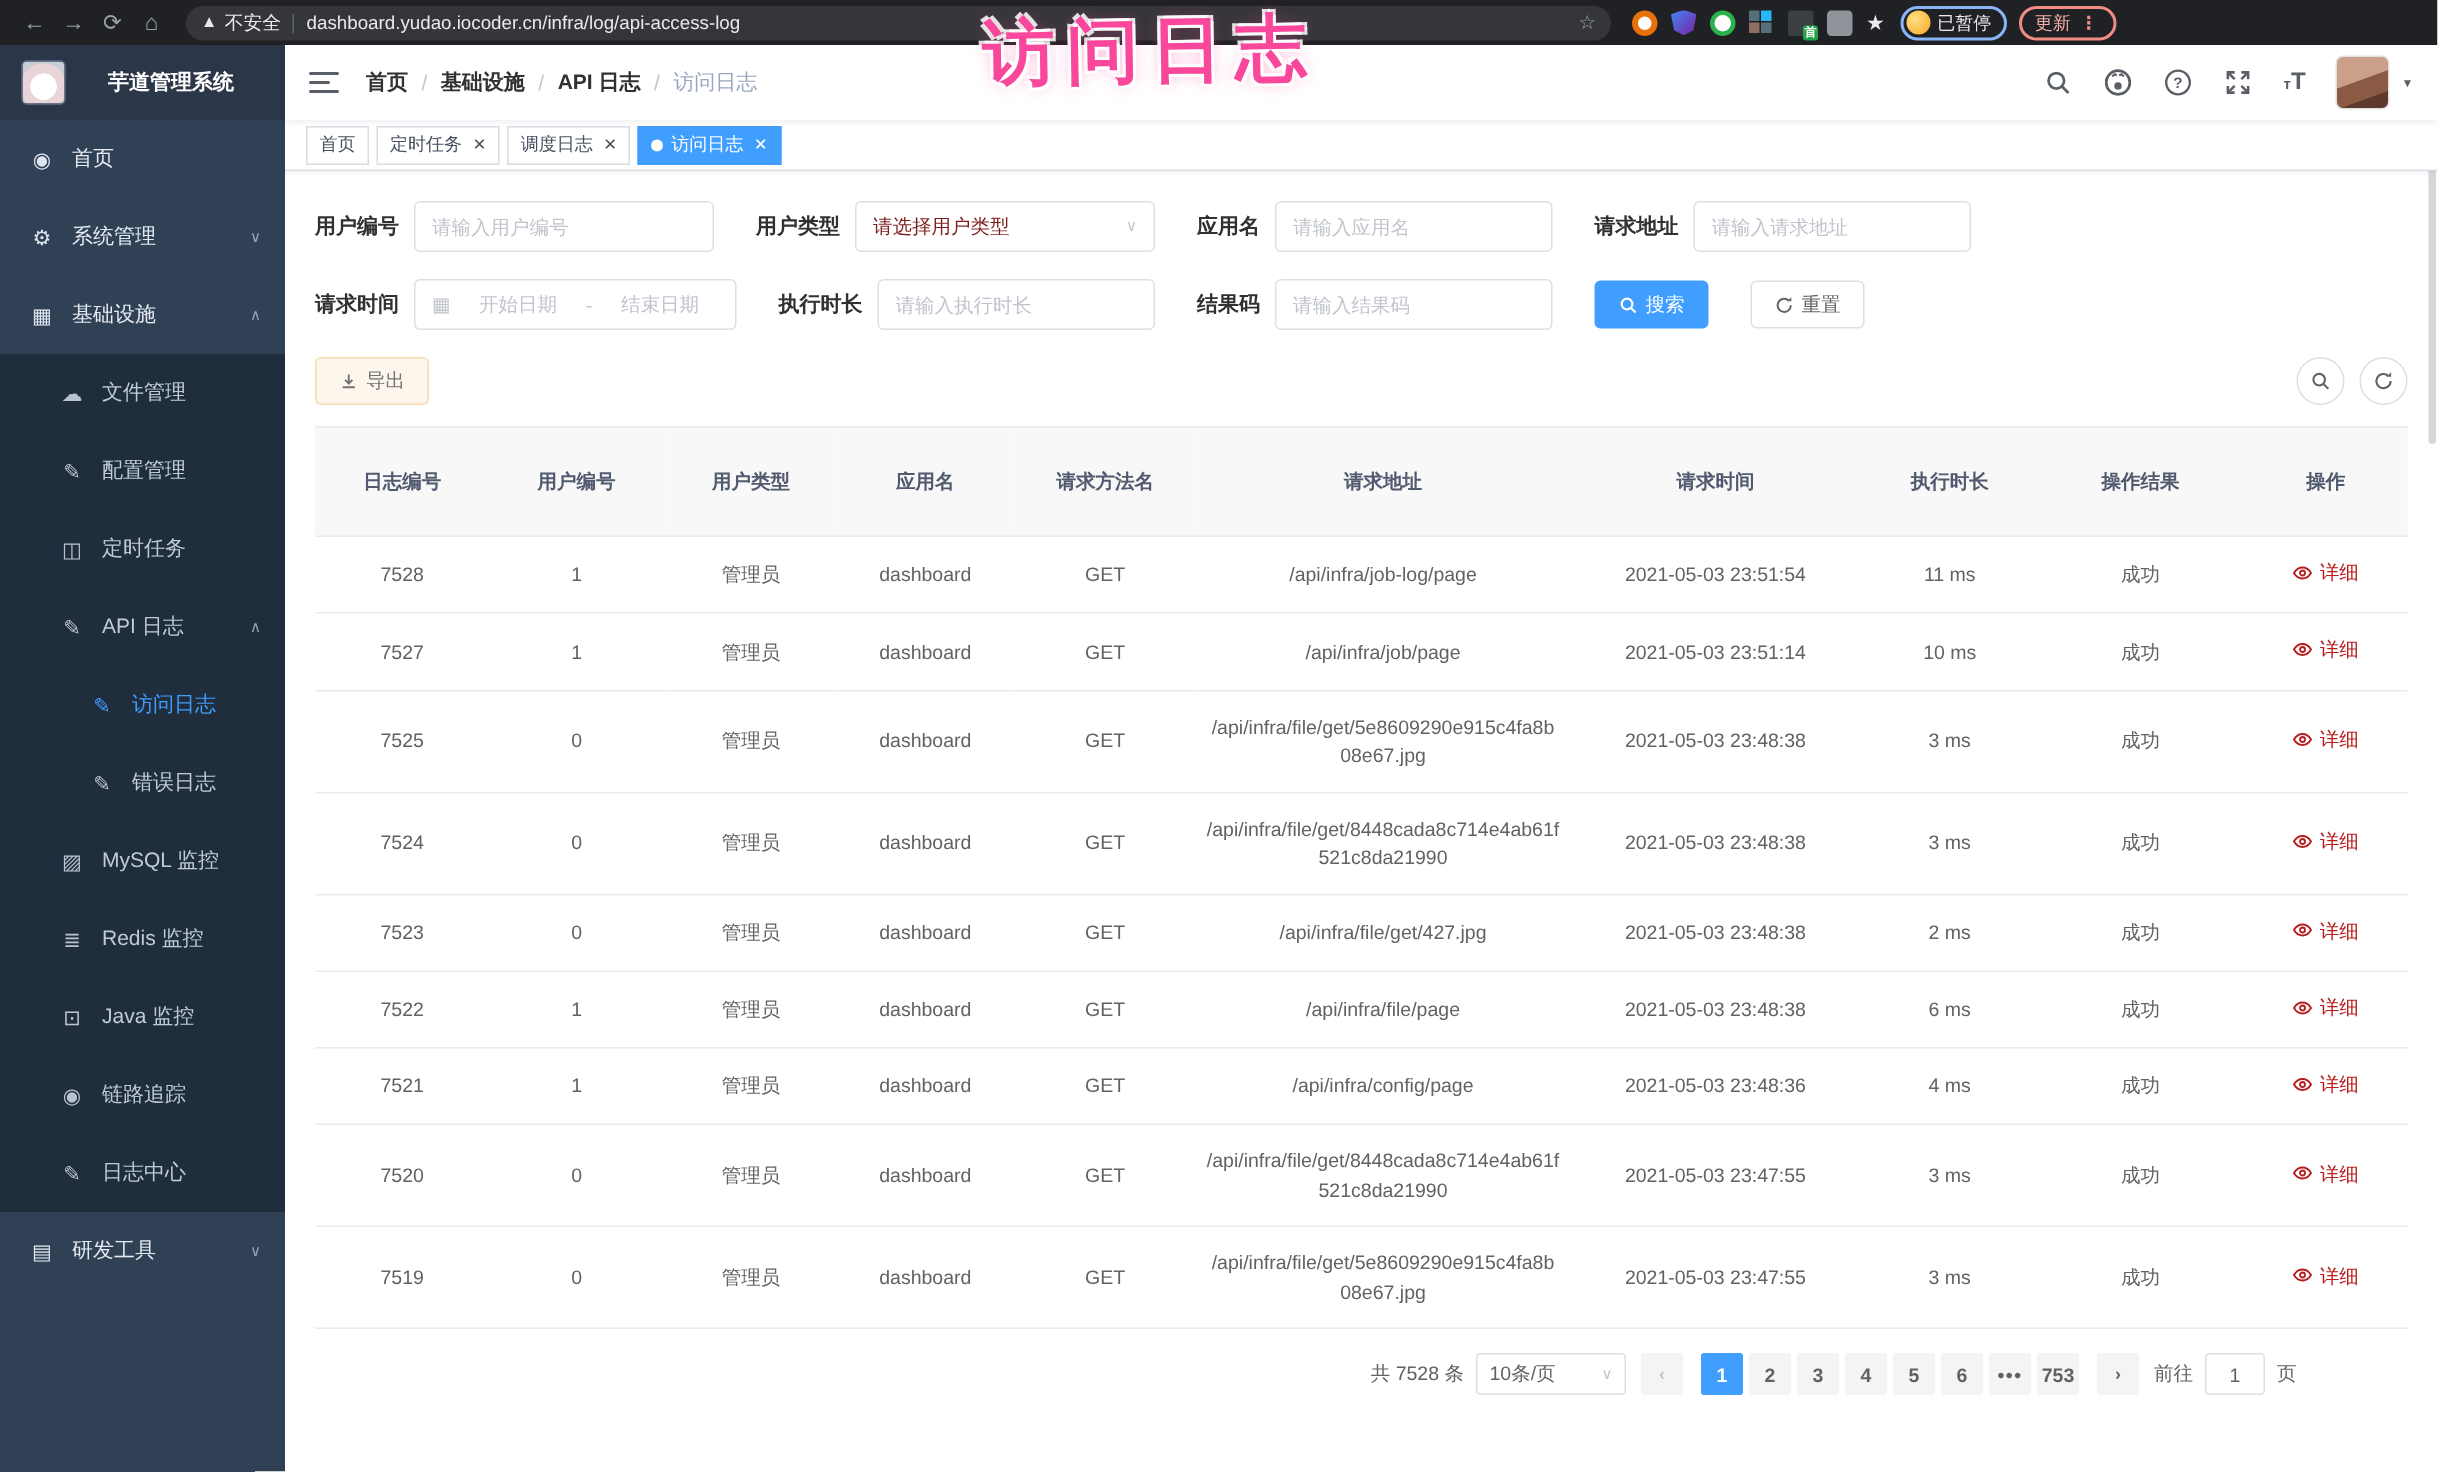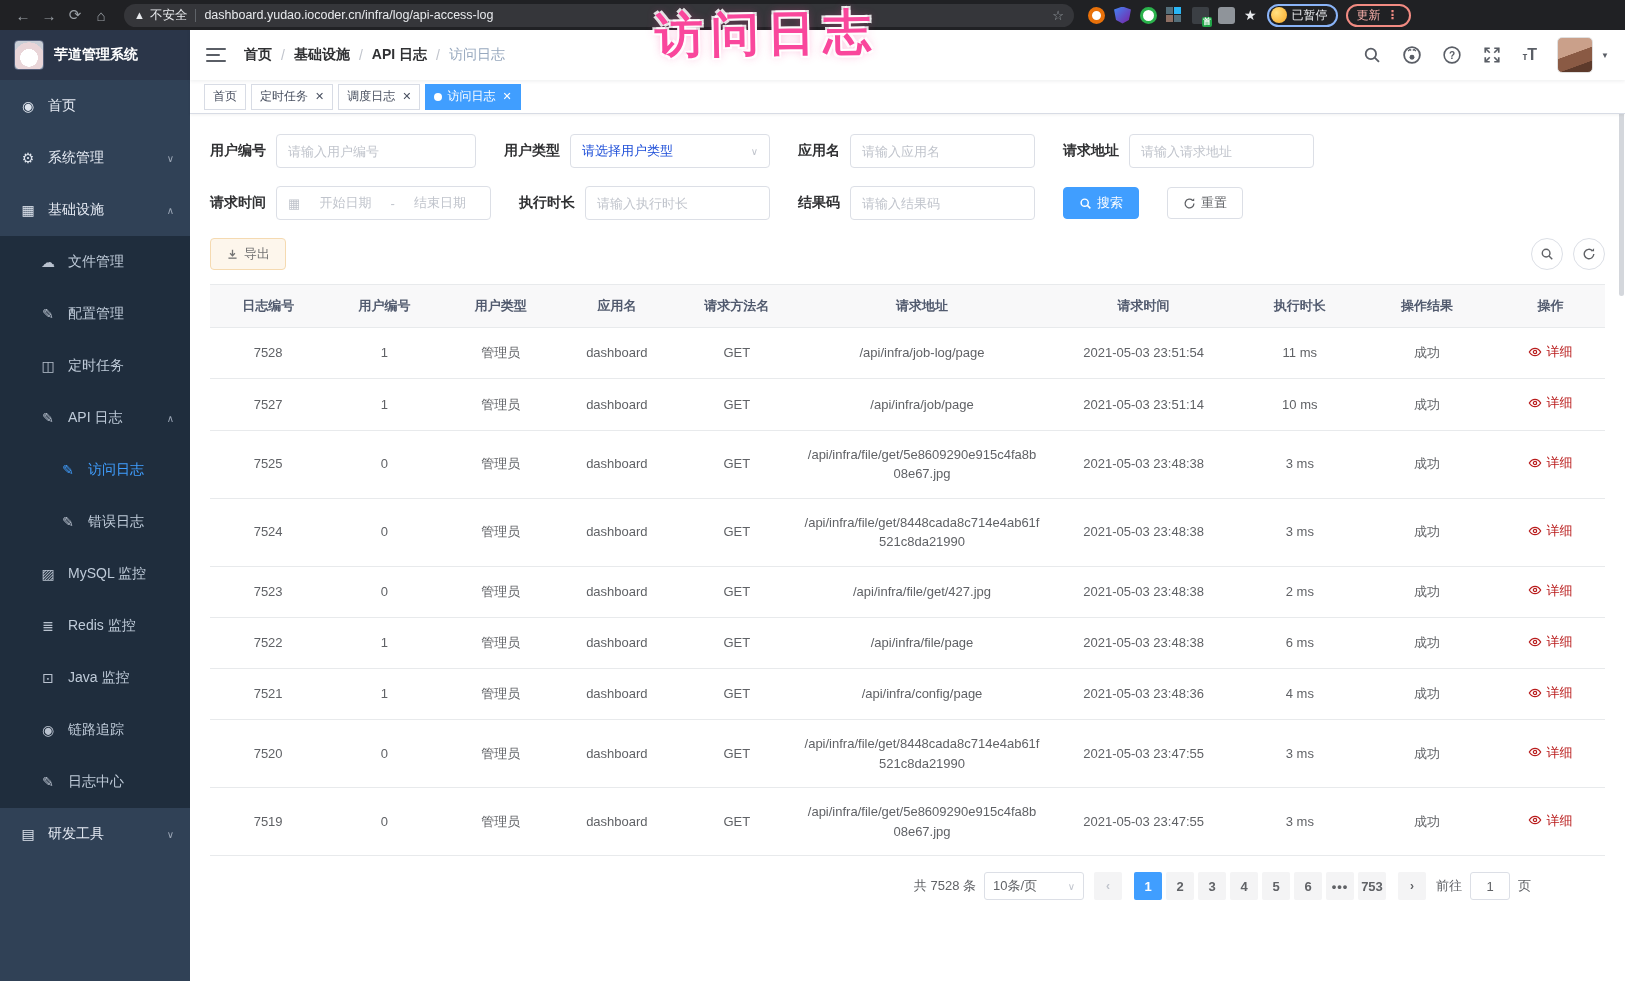--- a/index.html
+++ b/index.html
@@ -30,21 +30,21 @@
   .update-dots { color:#f28b82; font-weight:700; letter-spacing:1px; }
 
   
   .annotation { position:absolute; left:655px; top:2px; z-index:999; pointer-events:none;
     font-size:48px; font-weight:900; letter-spacing:8px; color:#f9479c; transform:rotate(-1deg);
     text-shadow:2px 2px 0 rgba(255,255,255,.85), -2px -2px 0 rgba(255,255,255,.85), 2px -2px 0 rgba(255,255,255,.85), -2px 2px 0 rgba(255,255,255,.85), 0 0 10px rgba(249,71,156,.45); }
 
   
   .app { display:flex; height:951px; }
   .sidebar { width:190px; background:#304156; color:#bfcbd9; flex:0 0 auto; display:flex; flex-direction:column; }
-  .logo-row { height:50px; display:flex; align-items:center; padding-left:14px; gap:10px; background:#2b3649; }
+  .logo-row { height:50px; display:flex; align-items:center; padding-left:14px; gap:28px; background:#2b3649; }
   .logo-img { width:30px; height:30px; border-radius:4px; background:radial-gradient(circle at 50% 60%,#fff 0 40%,#e9d5d8 41% 70%,#c9ced6 71%); border:1px solid #55607a; }
   .logo-title { color:#fff; font-size:14px; font-weight:700; }
   .menu { flex:1; }
   .menu-item { height:52px; display:flex; align-items:center; gap:12px; padding-left:20px; font-size:14px; position:relative; cursor:pointer; color:#e5eaf3; }
   .menu-item .micon { width:16px; text-align:center; font-size:14px; color:#dfe5ee; }
   .menu-item.dark { background:#1f2d3d; color:#bfcbd9; }
   .menu-item.dark .micon { color:#b9c2cf; }
   .menu-item.l1 { padding-left:40px; }
   .menu-item.l2 { padding-left:60px; }
   .menu-item.active { color:#409eff; }
@@ -95,21 +95,21 @@
   .btn-primary { background:#409eff; border-color:#409eff; color:#fff; }
   .btn-warning-plain { background:#fdf6ec; border-color:#f5dab1; color:#737373;font-family:Liberation Mono, monospace; }
   .btn svg { width:13px; height:13px; }
 
   .toolbar { display:flex; align-items:center; margin:0 0 14px; }
   .circle-btns { margin-left:auto; display:flex; gap:10px; }
   .cbtn { width:32px; height:32px; border-radius:50%; border:1px solid #dcdfe6; background:#fff; color:#606266; display:flex; align-items:center; justify-content:center; cursor:pointer; }
   .cbtn svg { width:14px; height:14px; }
 
   table.grid { width:100%; border-collapse:collapse; table-layout:fixed; font-size:13px; color:#606266; border-top:1px solid #e8eaec; }
-  table.grid th { background:#f8f8f9; color:#515a6e; font-weight:700; padding:12px 4px; border-bottom:1px solid #e8eaec; text-align:center; font-size:13px; }
+  table.grid th { background:#f8f8f9; color:#515a6e; font-weight:700; padding:27px 4px; border-bottom:1px solid #e8eaec; text-align:center; font-size:13px; }
   table.grid td { padding:14px 6px; border-bottom:1px solid #e8eaec; text-align:center; word-break:break-all; line-height:1.5; }
   .detail-link { color:#b91c1c; cursor:pointer; display:inline-flex; align-items:center; gap:4px; text-decoration:none; }
   .detail-link svg { width:14px; height:14px; }
 
   .pagination { display:flex; align-items:center; justify-content:flex-end; gap:8px; margin:16px 74px 0 0; font-size:13px; color:#606266; }
   .psel { width:100px; height:28px; border:1px solid #dcdfe6; border-radius:3px; display:flex; align-items:center; padding:0 8px; color:#606266; }
   .pbtn { min-width:28px; height:28px; background:#f4f4f5; border-radius:2px; display:inline-flex; align-items:center; justify-content:center; margin:0 2px; color:#606266; cursor:pointer; font-weight:600; }
   .pbtn.active { background:#409eff; color:#fff; }
   .pbtn.ellipsis { font-weight:700; letter-spacing:1px; }
   .parrow { color:#606266; font-size:12px; }
@@ -346,21 +346,21 @@
         <div class="frow">
           <div class="fitem">
             <span class="flabel">用户编号</span>
             <span class="finput w200">
                 <input placeholder="请输入用户编号" style="">
               </span>
           </div>
           <div class="fitem">
             <span class="flabel">用户类型</span>
             <span class="finput w200">
-              <span style="color:#1d4ed8">请选择用户类型</span>
+              <span style="color:#7f1d1d">请选择用户类型</span>
               <span class="sel-caret">∨</span>
             </span>
           </div>
           <div class="fitem">
             <span class="flabel">应用名</span>
             <span class="finput w185">
                 <input placeholder="请输入应用名" style="">
               </span>
           </div>
           <div class="fitem">

